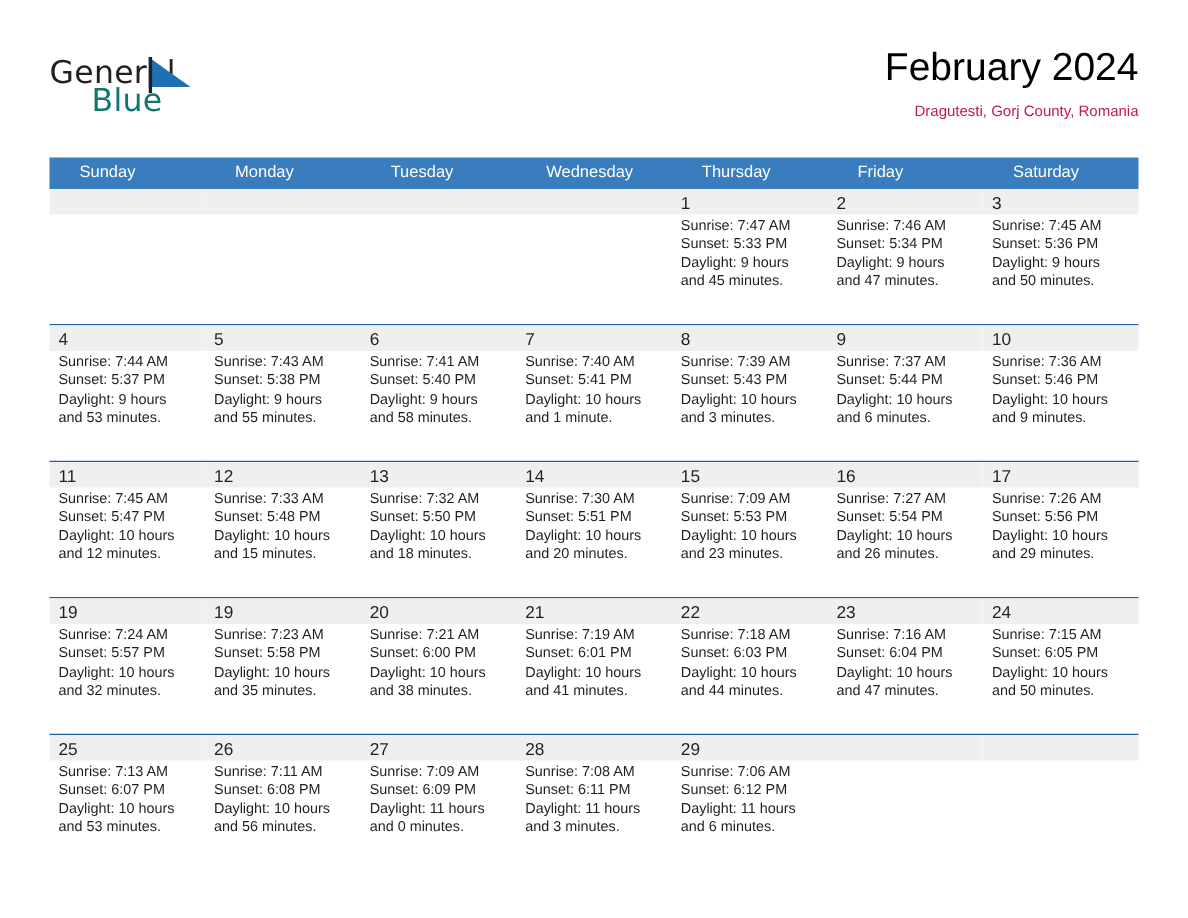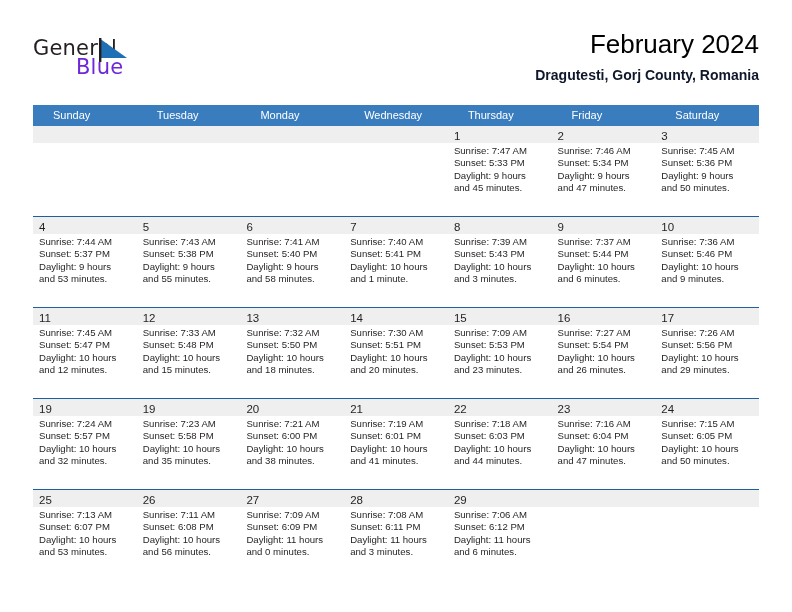--- a/index.html
+++ b/index.html
@@ -41,25 +41,25 @@
     left: 0;
     top: 0;
     font-size: 21px;
     letter-spacing: 0.2px;
     color: #231f20;
     font-family: "DejaVu Sans", sans-serif;
     font-weight: 400;
   }
   .brand-blue {
     position: absolute;
-    left: 43px;
+    left: 28px;
     top: 19px;
     font-size: 21px;
     letter-spacing: 0.2px;
-    color: #6d28d9;
+    color: #0f766e;
     font-family: "DejaVu Sans", sans-serif;
     font-weight: 400;
   }
   .brand-mark {
     position: absolute;
     left: 66px;
     top: 2px;
     width: 33px;
     height: 24px;
   }
@@ -72,23 +72,23 @@
     text-align: right;
   }
   .cal-title {
     font-size: 26px;
     font-weight: 400;
     color: #000000;
     line-height: 32px;
     white-space: nowrap;
   }
   .cal-subtitle {
-    font-size: 14px;
-    font-weight: 700;
-    color: #0f172a;
+    font-size: 10px;
+    font-weight: 400;
+    color: #be185d;
     line-height: 20px;
     margin-top: 5px;
     white-space: nowrap;
   }
 
   
   .calendar {
     position: absolute;
     left: 33px;
     top: 105px;
@@ -162,22 +162,22 @@
 
     <div class="title-block">
       <div class="cal-title">February 2024</div>
       <div class="cal-subtitle">Dragutesti, Gorj County, Romania</div>
     </div>
   </div>
 
   <div class="calendar">
     <div class="dow-row">
       <div class="dow-cell">Sunday</div>
+      <div class="dow-cell">Monday</div>
       <div class="dow-cell">Tuesday</div>
-      <div class="dow-cell">Monday</div>
       <div class="dow-cell">Wednesday</div>
       <div class="dow-cell">Thursday</div>
       <div class="dow-cell">Friday</div>
       <div class="dow-cell">Saturday</div>
     </div>
 
     <div id="weeks-container">
         <div class="week-row first">
           <div class="day-cell empty">
             <div class="day-num-band"><span class="day-num"></span></div>

